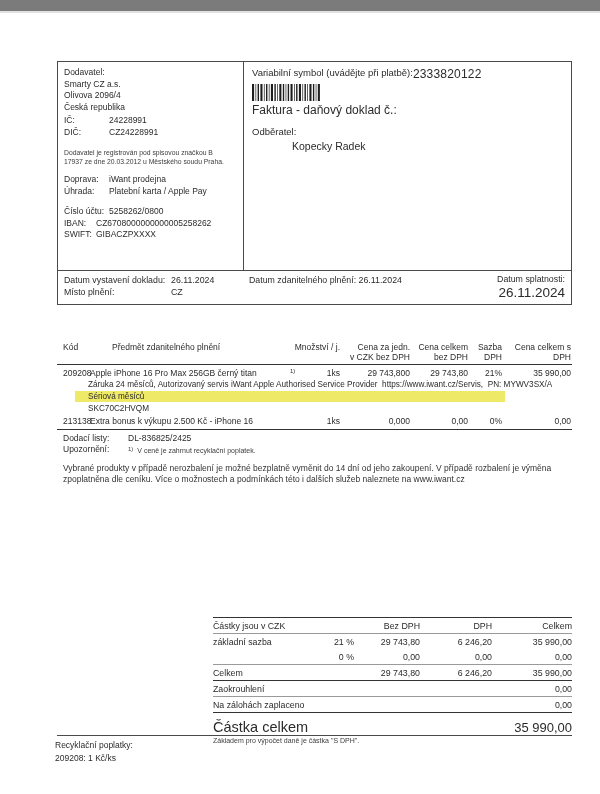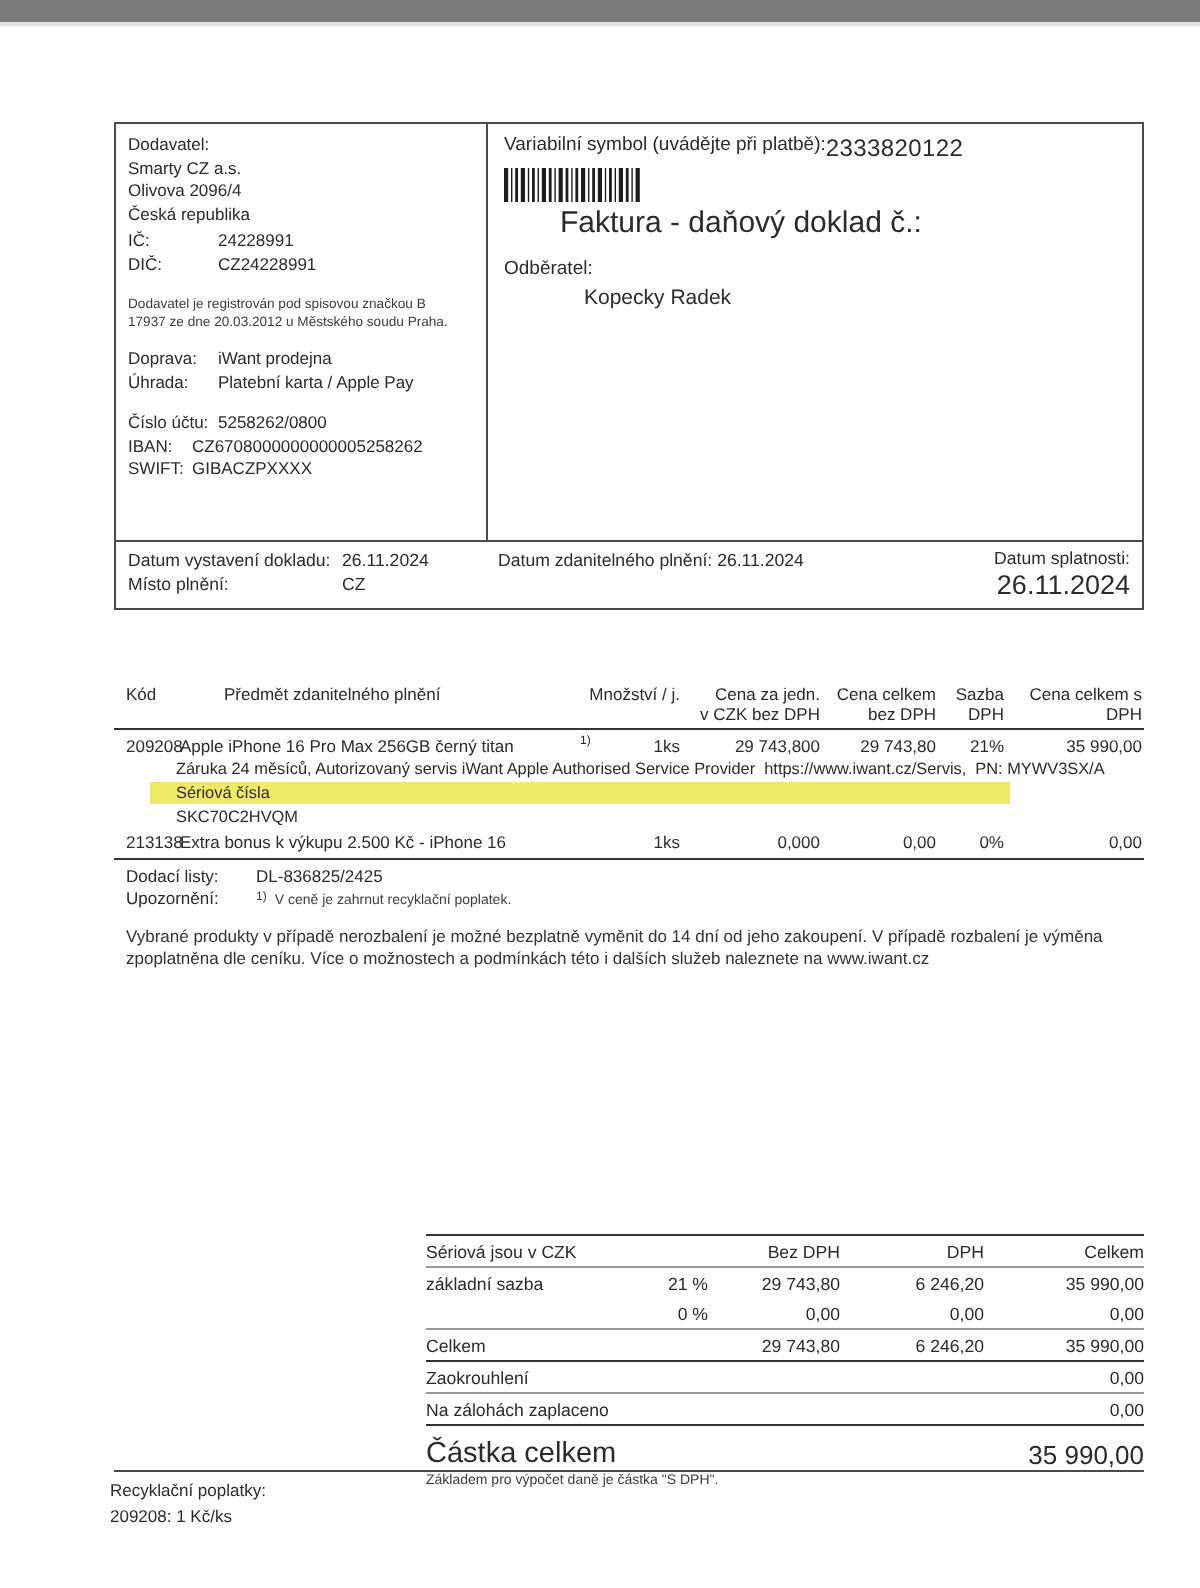--- a/index.html
+++ b/index.html
@@ -28,21 +28,21 @@
   .box-right{flex:1;padding:5px 6px 0 8px;position:relative;font-size:9.5px;}
   .lv{display:flex;}
   .lv .lbl{width:45px;flex:0 0 auto;}
   .lv .lbl-sm{width:32px;flex:0 0 auto;}
   .reg-note{font-size:6.8px;line-height:8.6px;color:#3c3c3c;margin-top:11px;width:160px;}
   .gap8{height:8px;}.gap9{height:9px;}.gap2{height:2px;}
 
   .vs-row{display:flex;align-items:flex-start;}
   .vs-num{font-size:12px;letter-spacing:.2px;}
   .barcode{display:block;margin-top:3px;width:70px;height:17px;}
-  .inv-title{font-size:15px;margin-top:2px;display:inline-block;margin-left:28px;}
+  .inv-title{font-size:12px;margin-top:2px;display:inline-block;}
   .inv-num-block{position:absolute;right:6px;top:26px;text-align:right;}
   .inv-num{font-size:10.5px;display:block;}
   .inv-note{font-size:6.3px;color:#555;display:block;margin-top:3px;}
   .cust-label{margin-top:9px;}
   .cust-name{font-size:10.5px;margin-top:3px;margin-left:40px;}
 
   .dates-row{border-top:1.5px solid var(--border);height:33px;display:flex;padding:3px 6px 0 6px;font-size:8.8px;}
   .dates-left{width:180px;line-height:12px;}
   .dates-left .lv .lbl{width:107px;}
   .dates-mid{flex:1;padding-left:5px;line-height:12px;}
@@ -231,21 +231,21 @@
     <div class="c-desc">Apple iPhone 16 Pro Max 256GB černý titan</div>
     <div class="c-mark">1)</div>
     <div class="c-qty">1ks</div>
     <div class="c-unit">29 743,800</div>
     <div class="c-tot">29 743,80</div>
     <div class="c-vat">21%</div>
     <div class="c-gross">35 990,00</div>
   </div>
   <div class="sub-line pre">Záruka 24 měsíců, Autorizovaný servis iWant Apple Authorised Service Provider  https://www.iwant.cz/Servis,  PN: MYWV3SX/A</div>
   <div class="hl-line">
-    <span class="hl">Sériová čísla</span>
+    <span class="hl">Sériová měsíců</span>
   </div>
   <div class="sub-line">SKC70C2HVQM</div>
 
   <div class="irow item-line">
     <div class="c-kod">213138</div>
     <div class="c-desc">Extra bonus k výkupu 2.500 Kč - iPhone 16</div>
     <div class="c-mark"></div>
     <div class="c-qty">1ks</div>
     <div class="c-unit">0,000</div>
     <div class="c-tot">0,00</div>
@@ -264,21 +264,21 @@
       <span class="notice-small">
         <span class="notice-mark">1)</span><span>V ceně je zahrnut recyklační poplatek.</span>
       </span>
     </div>
   </div>
   <div class="return-info">Vybrané produkty v případě nerozbalení je možné bezplatně vyměnit do 14 dní od jeho zakoupení. V případě rozbalení je výměna zpoplatněna dle ceníku. Více o možnostech a podmínkách této i dalších služeb naleznete na www.iwant.cz</div>
 </div>
 
 <div class="summary">
   <div class="srow shead">
-    <div class="sl2">Sériová jsou v CZK</div>
+    <div class="sl2">Částky jsou v CZK</div>
     <div class="sb">Bez DPH</div>
     <div class="sd">DPH</div>
     <div class="sc">Celkem</div>
   </div>
   <div class="srow">
     <div class="sl">základní sazba</div>
     <div class="sr">21 %</div>
     <div class="sb">29 743,80</div>
     <div class="sd">6 246,20</div>
     <div class="sc">35 990,00</div>

